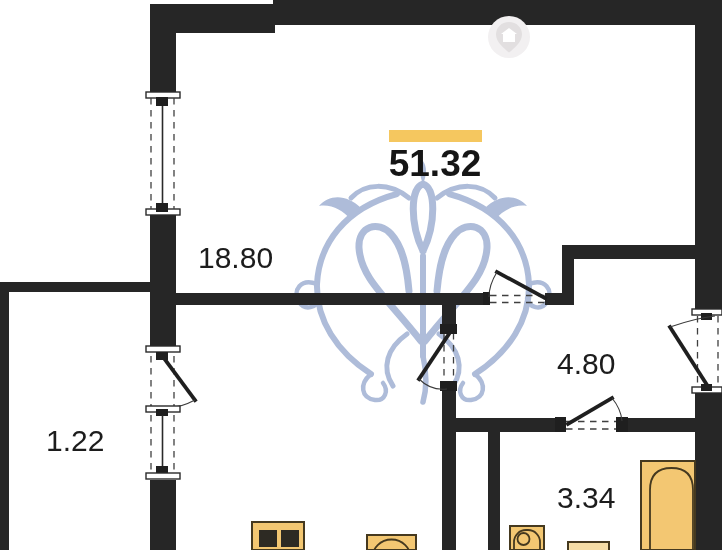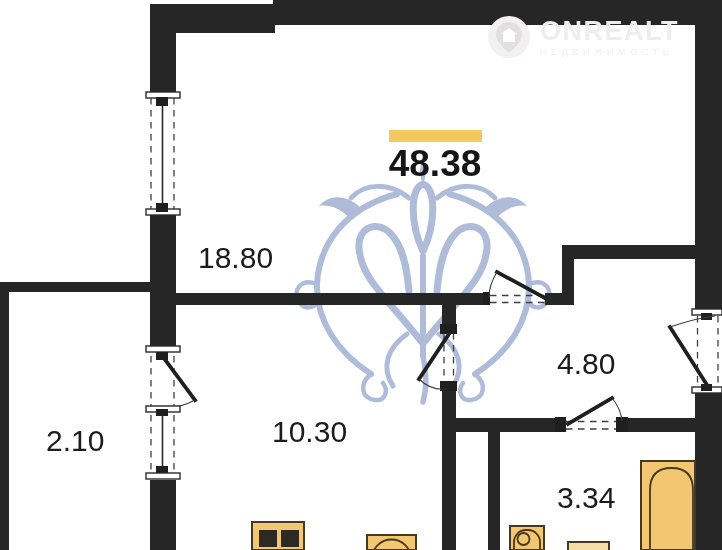--- a/index.html
+++ b/index.html
@@ -168,34 +168,29 @@
       <rect class="fxl" x="568" y="542" width="41" height="12"></rect>
     </g>
     <g>
       <rect class="fx" x="641" y="461" width="54" height="89"></rect>
       <path class="inner" d="M650,550 L650,490 Q650,468 671.5,468 Q693,468 693,490 L693,550"></path>
     </g>
   </svg>
 
   <div class="total-wrap">
     <span class="total-bar"></span>
-    <div class="total-val">48.38</div>
+    <div class="total-val">51.32</div>
   </div>
 
   <div class="lbl" style="left:198px;top:241px;">18.80</div>
-  <div class="lbl" style="left:272px;top:415px;">10.30</div>
-  <div class="lbl" style="left:46px;top:424px;">2.10</div>
+  <div class="lbl" style="left:46px;top:424px;">1.22</div>
   <div class="lbl" style="left:557px;top:347px;text-align:right;">4.80</div>
   <div class="lbl" style="left:557px;top:481px;">3.34</div>
 
   <div class="logo">
     <svg width="44" height="44" viewBox="0 0 44 44">
       <circle cx="22" cy="22" r="21" fill="#f2f0f1"></circle>
       <path d="M22,7 C14.5,7 9,12.5 9,19.5 C9,27 17,33.5 22,37.5 C27,33.5 35,27 35,19.5 C35,12.5 29.5,7 22,7 Z" fill="#e2dfe0"></path>
       <path d="M22,13 L30,19 L28,19 L28,27 L16,27 L16,19 L14,19 Z" fill="#ffffff"></path>
     </svg>
-    <div class="logo-txt">
-      <div class="logo-brand">ONREALT</div>
-      <div class="logo-tag">НЕДВИЖИМОСТЬ</div>
-    </div>
   </div>
 
 </div>
 
 </body></html>

